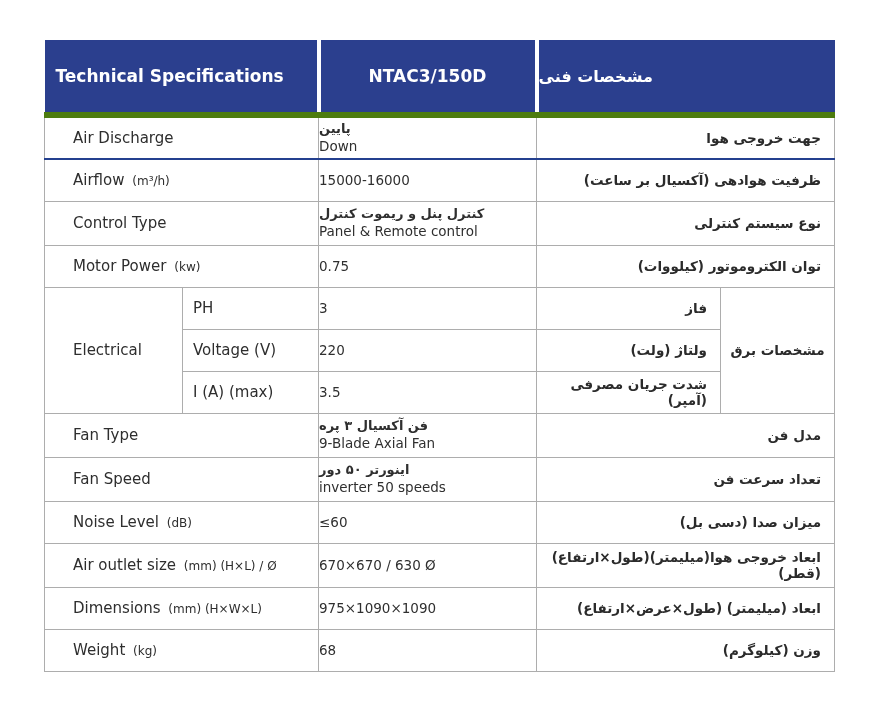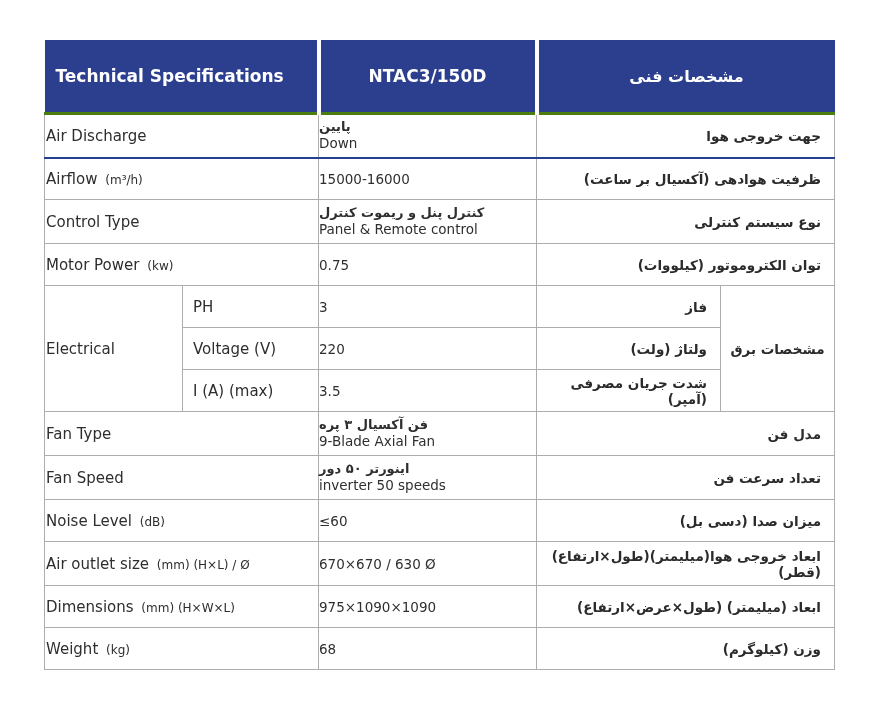--- a/index.html
+++ b/index.html
@@ -8,35 +8,35 @@
     font-family:"DejaVu Sans","Liberation Sans",sans-serif;color:#2e2e2e;
   }
   .table-wrap{position:absolute;left:44px;top:40px;width:790px;}
   table.spec{border-collapse:collapse;width:790px;table-layout:fixed;}
   col.c1a{width:138px;} col.c1b{width:136px;} col.c2{width:218px;}
   col.c3a{width:184px;} col.c3b{width:114px;}
 
   
   th{
     background:#2b3f8e;color:#ffffff;font-weight:bold;height:72px;
-    border:none;border-bottom:3px solid #4d7c0f;padding:0;vertical-align:middle;
+    border:none;border-bottom:6px solid #4d7c0f;padding:0;vertical-align:middle;
   }
   th.th-en{text-align:left;padding-left:11px;font-size:17px;}
   th.th-model{font-size:17px;border-left:4px solid #ffffff;}
-  th.th-fa{text-align:center;padding-right:0;font-size:16px;border-left:4px solid #ffffff;}
+  th.th-fa{text-align:left;padding-right:0;font-size:16px;border-left:4px solid #ffffff;}
 
   
   td{
     border:1px solid #adadad;padding:2px 0;vertical-align:middle;
     font-size:15px;background:#ffffff;
   }
   tr.r{height:42px;} tr.r-tall{height:44px;}
   tr.blue-divider td{border-bottom:2px solid #24408f;}
 
-  td.label{text-align:left;padding-left:1px;color:#2e2e2e;}
+  td.label{text-align:left;padding-left:28px;color:#2e2e2e;}
   td.label .unit{font-size:12px;margin-left:3px;color:#2e2e2e;}
   td.sublabel{text-align:left;padding-left:10px;color:#2e2e2e;}
   td.value{text-align:left;font-size:13.5px;color:#2f2f2f;}
   td.value .v-fa{font-weight:bold;font-size:13px;direction:rtl;line-height:1.25;}
   td.value .v-en{font-size:13.5px;line-height:1.25;}
   td.fa{
     direction:rtl;text-align:right;padding-right:13px;font-weight:bold;
     font-size:13.5px;color:#2b2b2b;
   }
   td.fa-group{

